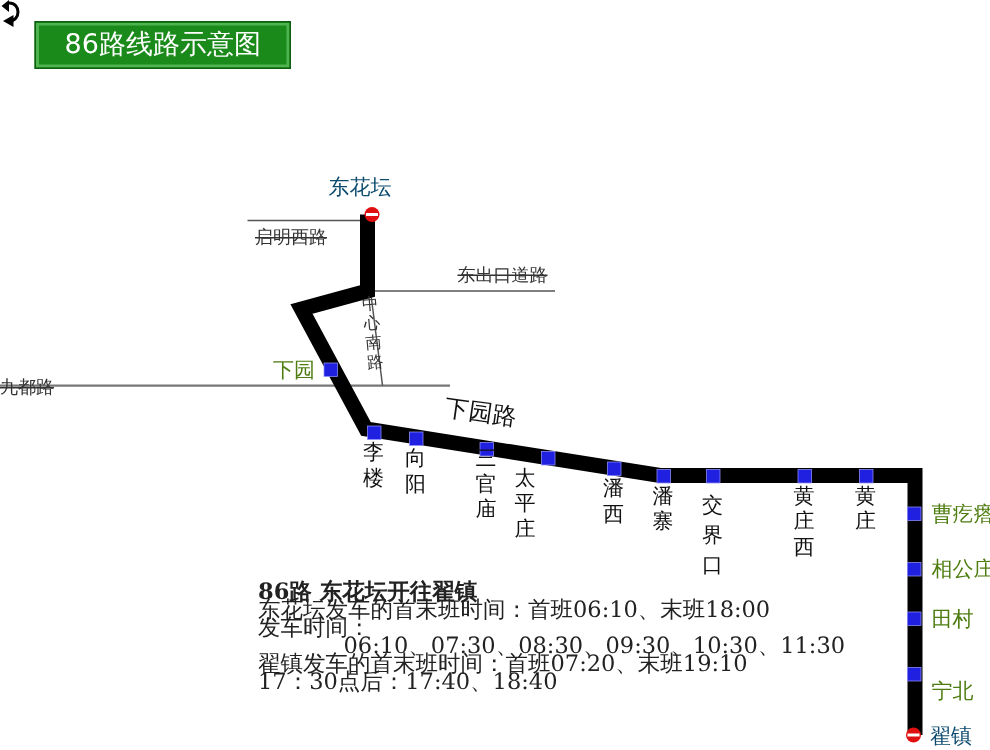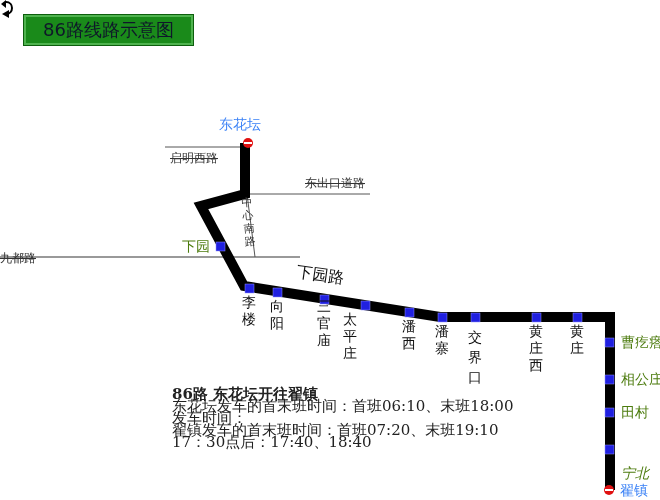--- a/index.html
+++ b/index.html
@@ -1,26 +1,26 @@
 <!DOCTYPE html>
 <html><head>
 <meta charset="utf-8">
 <style>
   html, body { margin:0; padding:0; }
   body { width:660px; height:500px; position:relative; background:#ffffff; overflow:hidden;
          font-family:"DejaVu Sans", sans-serif; }
   .title-box { position:absolute; left:23px; top:14px; width:169px; height:30px; background:#1a8a1a;
-               border:1px solid #0d5e0d; box-shadow: inset 0 0 0 2px #4fb34f; color:#0f172a;
+               border:1px solid #0d5e0d; box-shadow: inset 0 0 0 2px #4fb34f; color:#ffffff;
                font-size:18px; line-height:30px; text-align:center; font-family:"DejaVu Sans", sans-serif; }
   .compass { position:absolute; left:0; top:0; width:18px; height:22px; }
   svg.map { position:absolute; left:0; top:0; }
   .road-label { position:absolute; font-family:"DejaVu Serif", serif; font-size:12px; color:#333; white-space:nowrap; }
   .stop-label-h { position:absolute; font-size:14px; color:#4d7c0f; white-space:nowrap; }
   .stop-label-v { position:absolute; font-size:14px; color:#111; width:16px; line-height:17px; text-align:center; word-break:break-all; }
-  .terminal-label { position:absolute; font-size:14px; color:#3b82f6; }
+  .terminal-label { position:absolute; font-size:14px; color:#0c4a6e; }
   .info { position:absolute; left:172px; top:388px; font-family:"DejaVu Serif", serif; font-size:15px; color:#222; line-height:12px; }
   .info .head { font-weight:bold; }
   .info .indent { padding-left:57px; }
   .info div { white-space:nowrap; }
   .route-name { position:absolute; left:298px; top:262px; font-size:16px; color:#111; transform:rotate(8deg); transform-origin:left top; }
 </style>
 </head>
 <body>
 
 <svg class="compass" viewBox="0 0 18 22" width="18" height="22">
@@ -83,21 +83,22 @@
 <div class="stop-label-v" style="left:316px;top:298px;">三官庙</div>
 <div class="stop-label-v" style="left:342px;top:311px;">太平庄</div>
 <div class="stop-label-v" style="left:401px;top:318px;">潘西</div>
 <div class="stop-label-v" style="left:434px;top:323px;">潘寨</div>
 <div class="stop-label-v" style="left:467px;top:327px;line-height:20px;">交界口</div>
 <div class="stop-label-v" style="left:528px;top:323px;">黄庄西</div>
 <div class="stop-label-v" style="left:569px;top:323px;">黄庄</div>
 <div class="stop-label-h" style="left:621px;top:334px;">曹疙瘩</div>
 <div class="stop-label-h" style="left:621px;top:371px;">相公庄</div>
 <div class="stop-label-h" style="left:621px;top:404px;">田村</div>
-<div class="stop-label-h" style="left:621px;top:465px;font-style:italic;">宁北</div>
+<div class="stop-label-h" style="left:621px;top:452px;">宁北</div>
 
 <div class="info">
   <div class="head">86路    东花坛开往翟镇</div>
   <div>东花坛发车的首末班时间：首班06:10、末班18:00</div>
   <div>发车时间：</div>
+  <div class="indent">06:10、07:30、08:30、09:30、10:30、11:30</div>
   <div>翟镇发车的首末班时间：首班07:20、末班19:10</div>
   <div>17：30点后：17:40、18:40</div>
 </div>
 
 </body></html>

